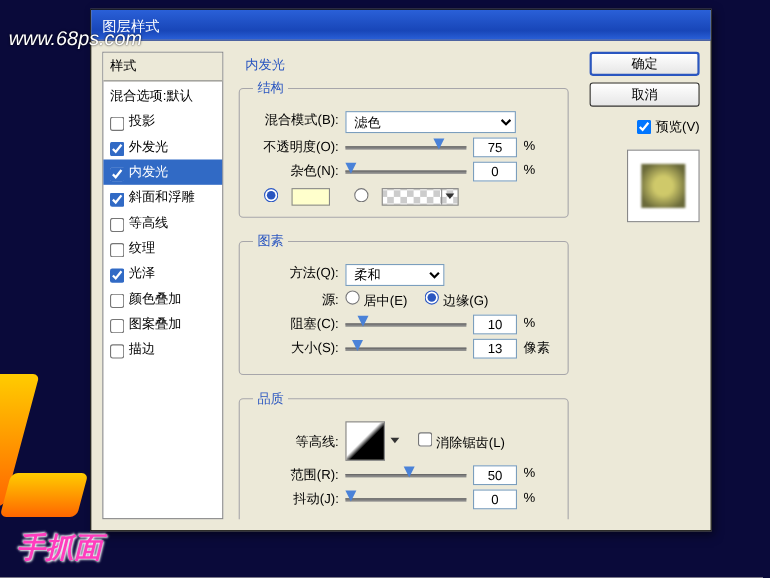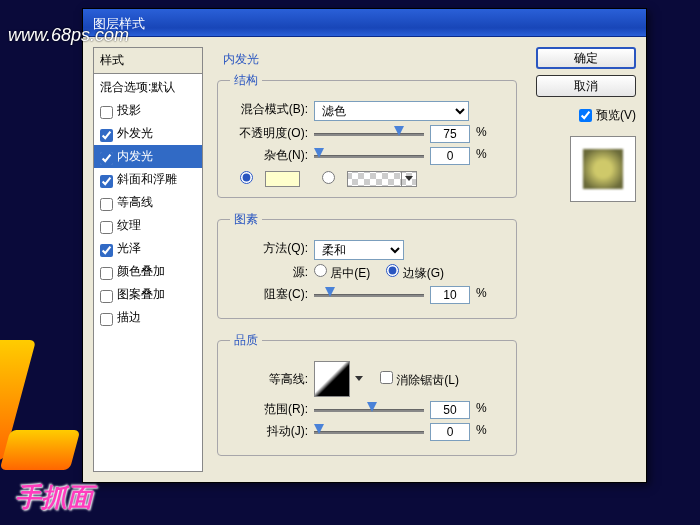--- a/index.html
+++ b/index.html
@@ -152,20 +152,28 @@
           <label style="margin-left:10px"><input type="radio" name="src" checked="" style=""> <span>边缘(G)</span></label>
         </div>
         <div class="row">
           <label class="lbl">阻塞(C):</label>
           <div class="slider">
               <div class="thumb" style="left:10%"></div>
             </div>
           <div class="numbox">10</div>
           <span class="unit">%</span>
         </div>
+        <div class="row">
+          <label class="lbl">大小(S):</label>
+          <div class="slider">
+              <div class="thumb" style="left:5%"></div>
+            </div>
+          <div class="numbox">13</div>
+          <span class="unit">像素</span>
+        </div>
       </fieldset>
 
       <fieldset>
         <legend>品质</legend>
         <div class="row" style="align-items:flex-start">
           <label class="lbl" style="padding-top:10px">等高线:</label>
           <div class="contour-sw">
               <div class="chev"></div>
             </div>
           <label style="margin-left:24px;padding-top:10px"><input type="checkbox" style=""> <span>消除锯齿(L)</span></label>

